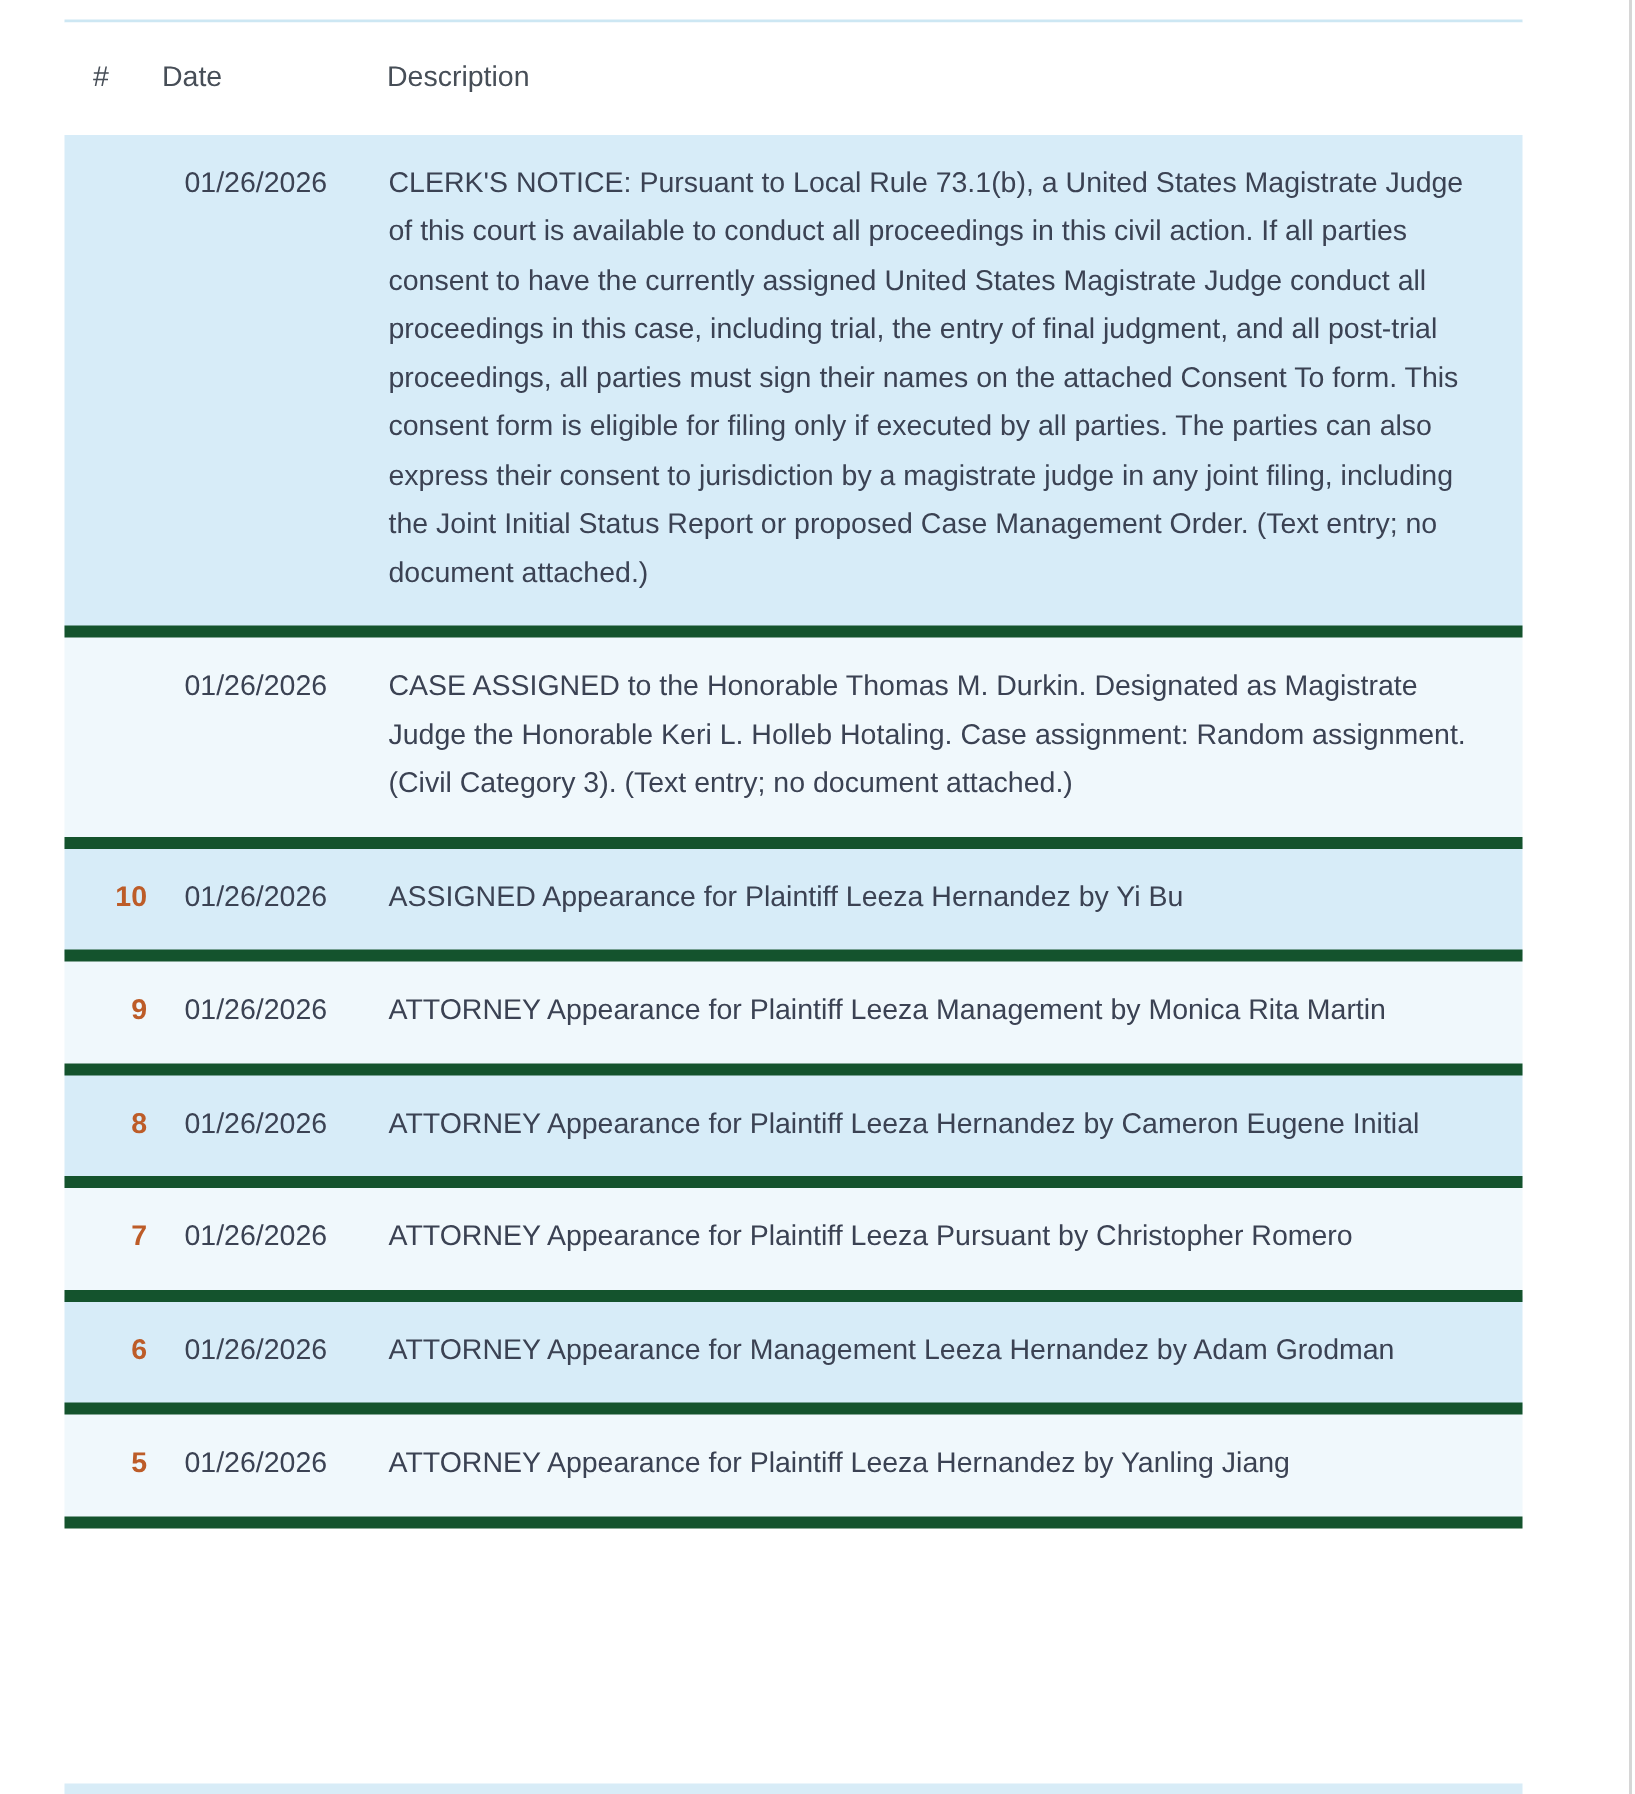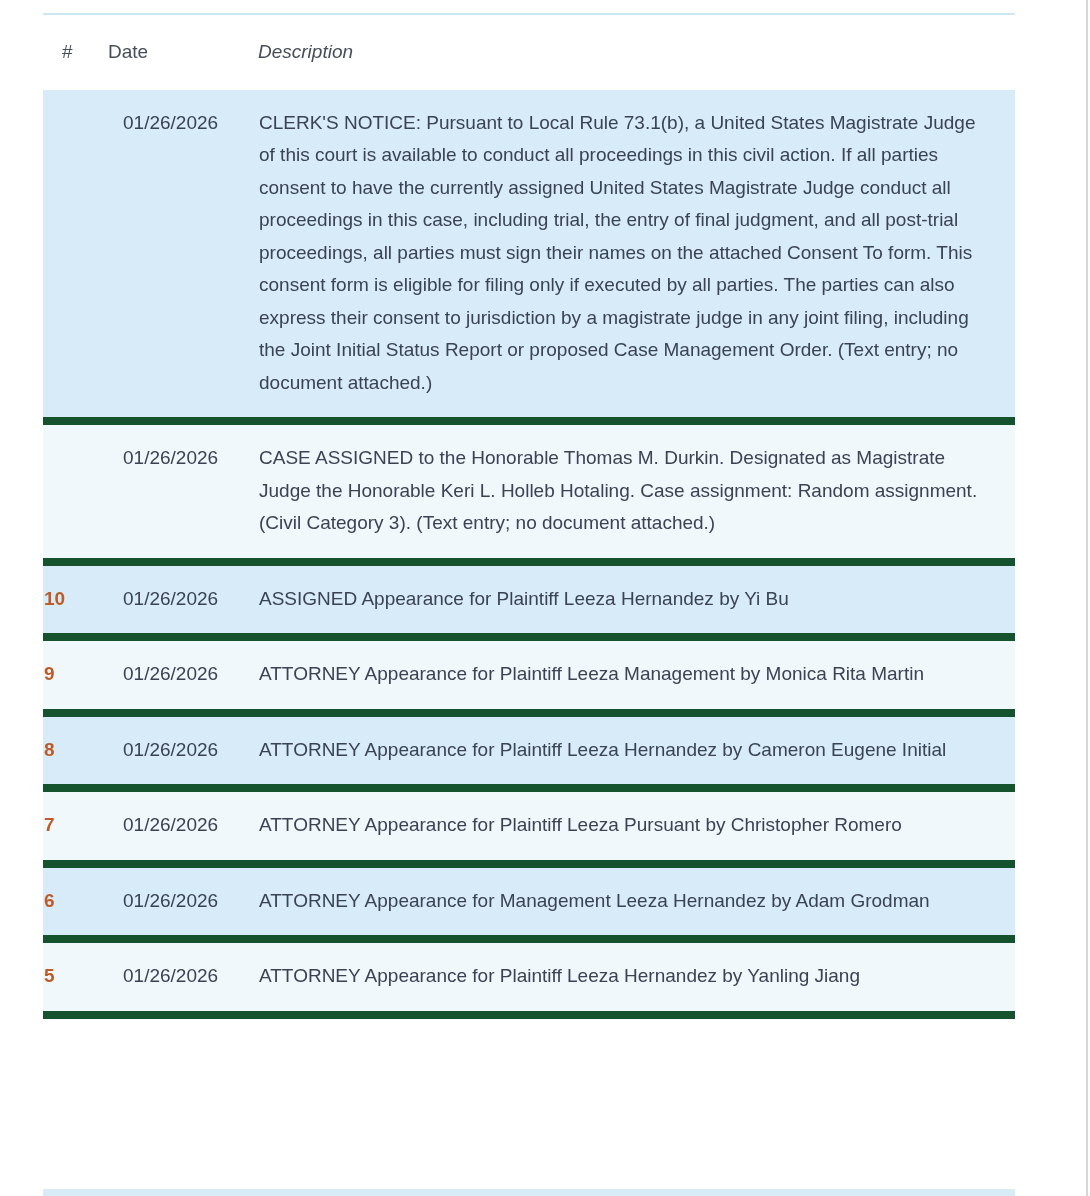--- a/index.html
+++ b/index.html
@@ -47,32 +47,33 @@
   thead th {
     background: #ffffff;
     font-weight: 400;
     color: #474e57;
     text-align: left;
     padding: 21px 0 21px 0;
     vertical-align: top;
   }
   thead th.h-num  { padding-left: 19px; }
   thead th.h-date { padding-left: 0; }
-  thead th.h-desc { padding-left: 0; font-style: italic; }
+  thead th.h-desc { padding-left: 0; }
 
   tbody tr { border-bottom: 8px solid #14532d; }
   tbody tr:nth-child(odd)  { background: #d7ecf8; }
   tbody tr:nth-child(even) { background: #f0f8fc; }
 
   tbody td {
     vertical-align: top;
     padding-top: 17px;
     padding-bottom: 18px;
   }
   td.cell-num {
+    text-align: right;
     padding-right: 10px;
     color: #bd5c28;
     font-weight: 700;
   }
   td.cell-date { padding-left: 15px; white-space: nowrap; }
   td.cell-desc { padding-right: 32px; }
 
   .next-row-peek {
     position: absolute;
     left: 43px;

